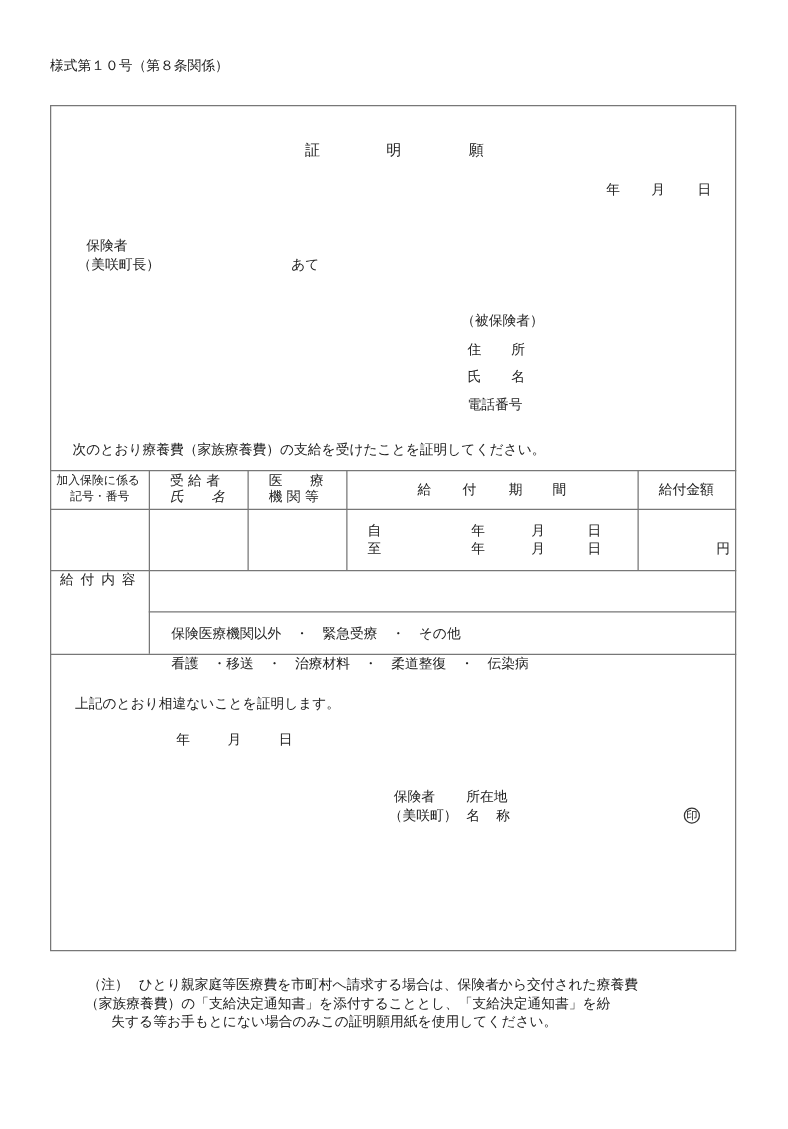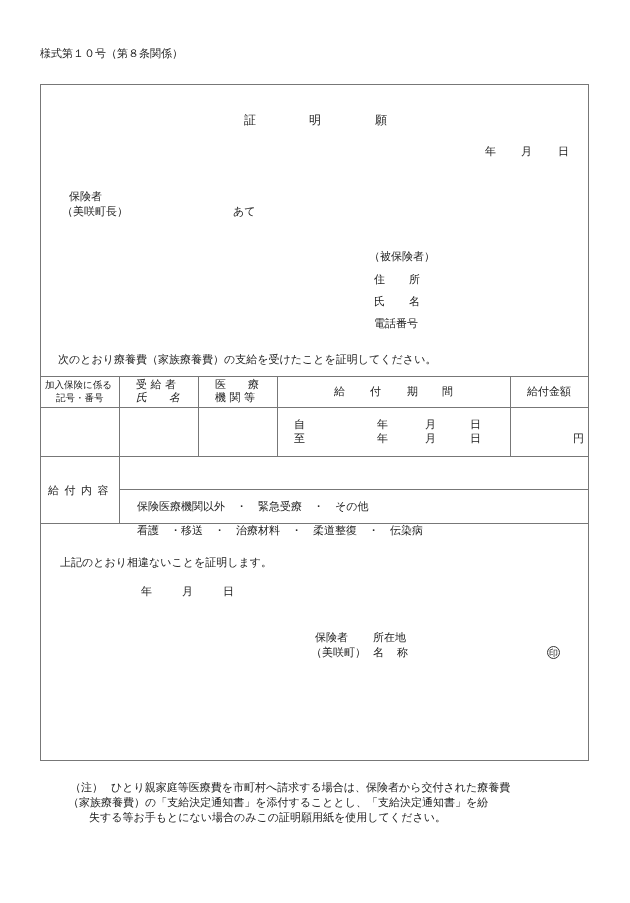--- a/index.html
+++ b/index.html
@@ -83,21 +83,21 @@
 <div class="abs" style="left:425px;top:419px;">月</div>
 <div class="abs" style="left:470px;top:419px;">日</div>
 
 <div class="abs" style="left:294px;top:433px;">至</div>
 <div class="abs" style="left:377px;top:433px;">年</div>
 <div class="abs" style="left:425px;top:433px;">月</div>
 <div class="abs" style="left:470px;top:433px;">日</div>
 
 <div class="abs" style="left:573px;top:433px;">円</div>
 
-<div class="abs" style="left:48px;top:485px;letter-spacing:1px;text-align:right;">給 付 内 容</div>
+<div class="abs" style="left:48px;top:458px;letter-spacing:1px;text-align:right;">給 付 内 容</div>
 <div class="abs" style="left:137px;top:493px;margin-top:32px;">看護　・移送　・　治療材料　・　柔道整復　・　伝染病</div>
 <div class="abs" style="left:137px;top:501px;">保険医療機関以外　・　緊急受療　・　その他</div>
 
 <div class="abs" style="left:60px;top:557px;">上記のとおり相違ないことを証明します。</div>
 <div class="abs" style="left:141px;top:586px;">年</div>
 <div class="abs" style="left:182px;top:586px;">月</div>
 <div class="abs" style="left:223px;top:586px;">日</div>
 
 <div class="abs" style="left:315px;top:632px;">保険者</div>
 <div class="abs" style="left:311px;top:647px;">（美咲町）</div>

